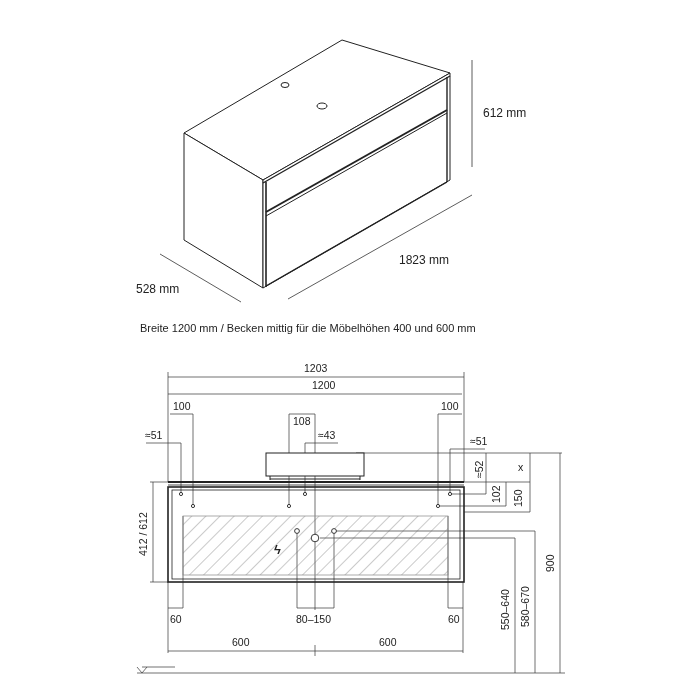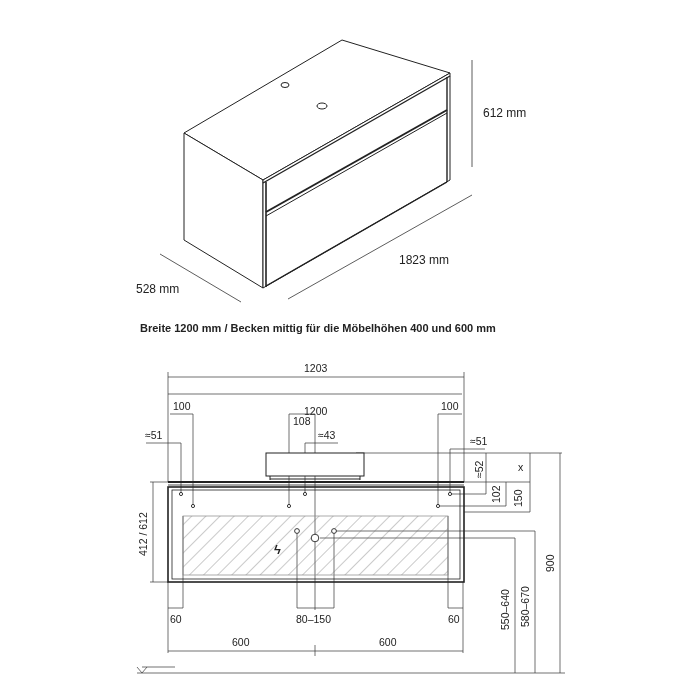--- a/index.html
+++ b/index.html
@@ -1,20 +1,20 @@
 <!DOCTYPE html>
 <html><head>
 <meta charset="utf-8">
 <style>
   html,body{margin:0;padding:0;background:#ffffff;}
   body{width:700px;height:700px;position:relative;overflow:hidden;font-family:"Liberation Sans",sans-serif;color:#222;}
   svg{position:absolute;left:0;top:0;}
   .lbl{position:absolute;font-family:"Liberation Sans",sans-serif;color:#222;white-space:nowrap;line-height:1;}
   .big{font-size:12px;}
-  .cap{font-size:11px;font-weight:bold;}
+  .cap{font-size:11px;}
   .dim{font-size:10.5px;}
   .vert{transform-origin:left top;transform:rotate(-90deg);}
 </style>
 </head>
 <body>
 
 <svg width="700" height="700" viewBox="0 0 700 700">
   <defs>
     <pattern id="hatch" patternUnits="userSpaceOnUse" width="10" height="10" patternTransform="rotate(45)">
       <line x1="0" y1="0" x2="0" y2="10" stroke="#666" stroke-width="0.7"></line>
@@ -142,21 +142,21 @@
   </g>
 </svg>
 
 <div class="lbl big" style="left:483px;top:107px;">612 mm</div>
 <div class="lbl big" style="left:399px;top:254px;">1823 mm</div>
 <div class="lbl big" style="left:136px;top:283px;text-align:right;">528 mm</div>
 
 <div class="lbl cap" style="left:140px;top:323px;">Breite 1200 mm / Becken mittig für die Möbelhöhen 400 und 600 mm</div>
 
 <div class="lbl dim" style="left:304px;top:363px;text-align:center;">1203</div>
-<div class="lbl dim" style="left:304px;top:380px;margin-top:26px;">1200</div>
+<div class="lbl dim" style="left:312px;top:380px;">1200</div>
 <div class="lbl dim" style="left:173px;top:401px;">100</div>
 <div class="lbl dim" style="left:293px;top:401px;margin-top:15px;">108</div>
 <div class="lbl dim" style="left:441px;top:401px;">100</div>
 <div class="lbl dim" style="left:145px;top:430px;">≈51</div>
 <div class="lbl dim" style="left:318px;top:430px;">≈43</div>
 <div class="lbl dim" style="left:470px;top:436px;">≈51</div>
 
 <div class="lbl dim vert" style="left:474px;top:478px;">≈52</div>
 <div class="lbl dim" style="left:518px;top:462px;">x</div>
 <div class="lbl dim vert" style="left:491px;top:503px;">102</div>

